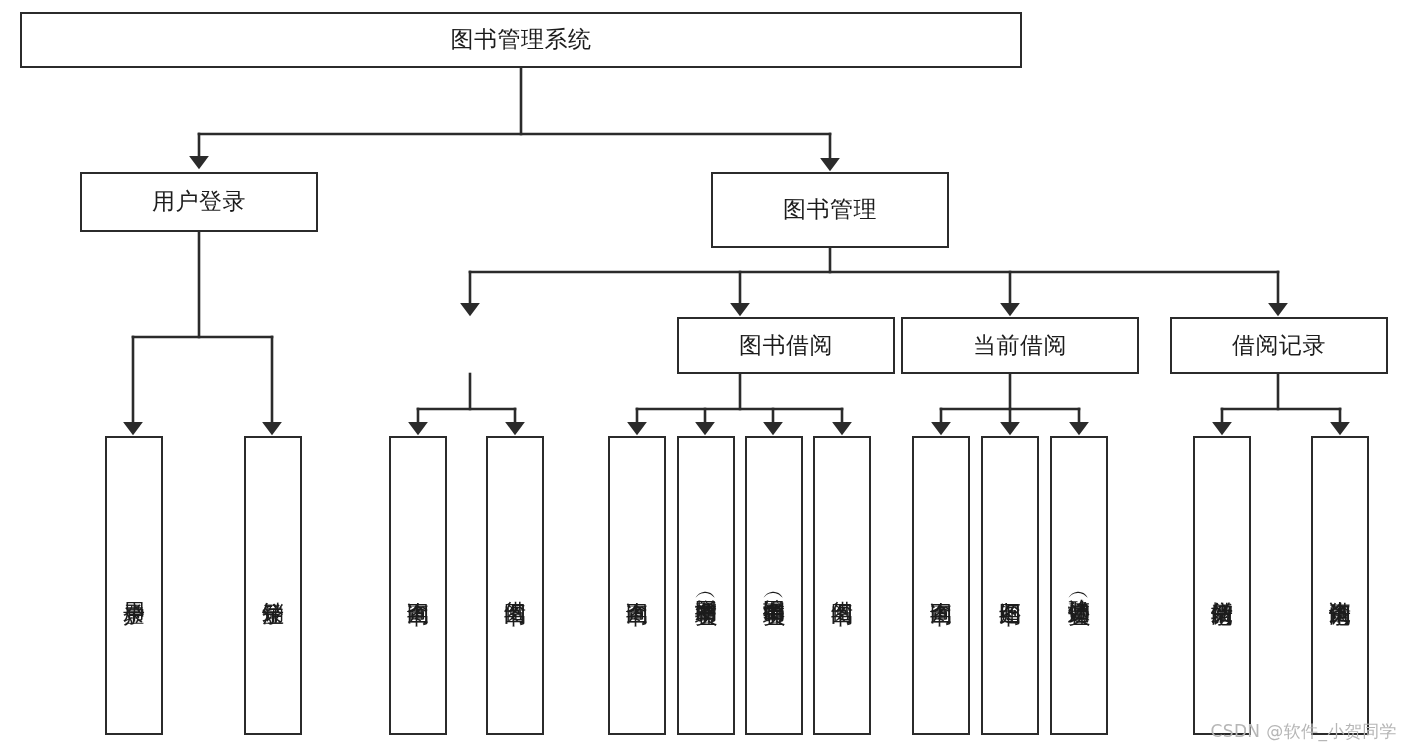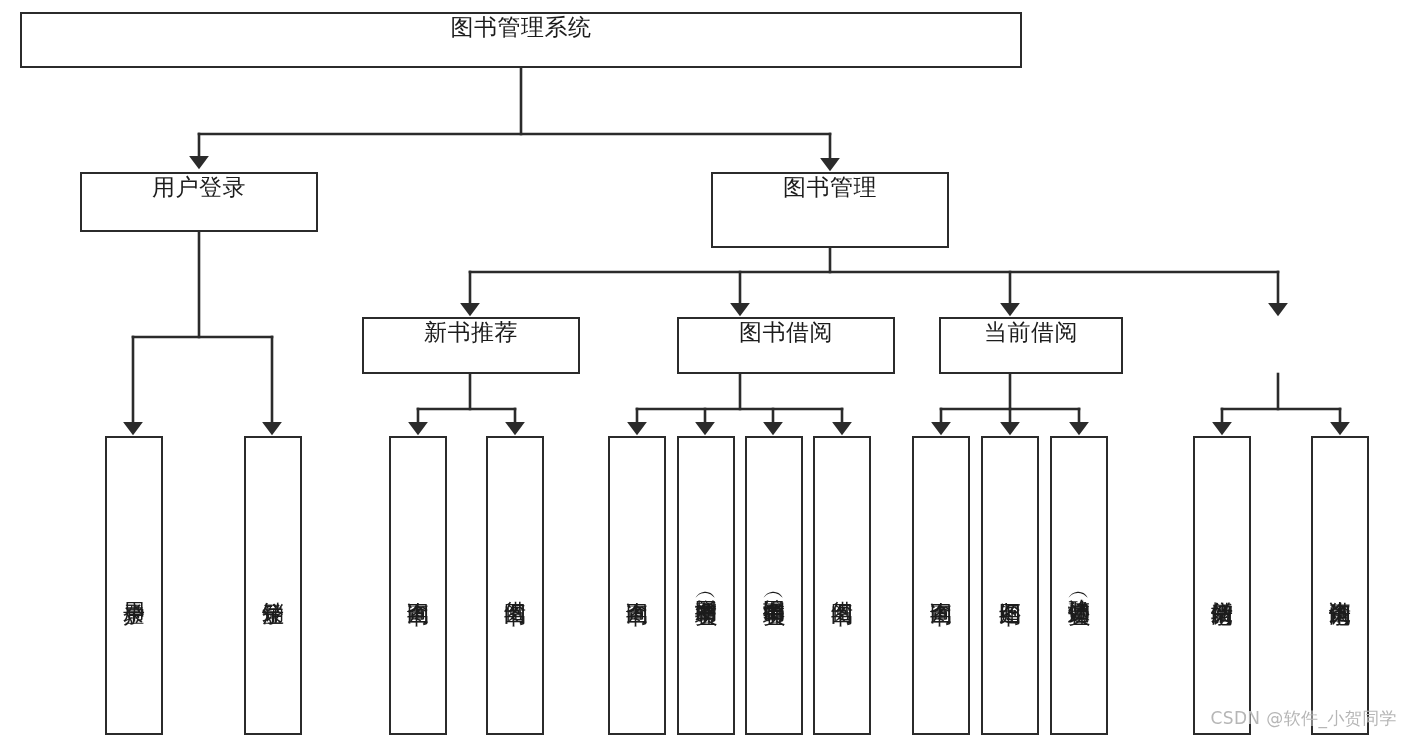--- a/index.html
+++ b/index.html
@@ -26,21 +26,21 @@
     width: 1405px;
     height: 747px;
     pointer-events: none;
   }
   .node {
     position: absolute;
     box-sizing: border-box;
     background: #ffffff;
     border: 2px solid #2b2b2b;
     display: flex;
-    align-items: flex-start;
+    align-items: center;
     justify-content: center;
     overflow: hidden;
   }
   .node-label {
     color: #1c1c1c;
     text-align: center;
     line-height: 1.18;
     white-space: nowrap;
     letter-spacing: 0.5px;
   }
@@ -58,21 +58,21 @@
     writing-mode: vertical-rl;
     text-orientation: upright;
     font-size: 22px;
     line-height: 1.08;
     letter-spacing: 1px;
     max-height: 100%;
   }
   #watermark {
     position: absolute;
     right: 8px;
-    bottom: 17px;
+    bottom: 4px;
     font-size: 17px;
     color: #b6b6b6;
     white-space: nowrap;
     letter-spacing: 0.4px;
   }
 </style>
 </head>
 <body>
 
 <div id="diagram-root">
@@ -132,32 +132,32 @@
   </div>
 
   <div class="node horizontal" style="left:80px; top:172px; width:238px; height:60px;">
     <span class="node-label">用户登录</span>
   </div>
 
   <div class="node horizontal" style="left:711px; top:172px; width:238px; height:76px;">
     <span class="node-label">图书管理</span>
   </div>
 
-  <div class="node horizontal" style="left:362px; top:317px; width:218px; height:57px;">
-    <span class="node-label">新书推荐</span>
-  </div>
 
   <div class="node horizontal" style="left:632px; top:317px; width:218px; height:57px;margin-left:45px;">
     <span class="node-label">图书借阅</span>
   </div>
 
-  <div class="node horizontal" style="left:939px; top:317px; width:184px; height:57px;">
+  <div class="node horizontal" style="left:901px; top:317px; width:238px; height:57px;">
     <span class="node-label">当前借阅</span>
   </div>
 
+  <div class="node horizontal" style="left:1170px; top:317px; width:218px; height:57px;">
+    <span class="node-label">借阅记录</span>
+  </div>
 
   <div class="node vertical" style="left:105px; top:436px; width:58px; height:299px;">
     <span class="node-label">用户登录</span>
   </div>
 
   <div class="node vertical" style="left:244px; top:436px; width:58px; height:299px;">
     <span class="node-label">注销登录</span>
   </div>
 
   <div class="node vertical" style="left:389px; top:436px; width:58px; height:299px;">

